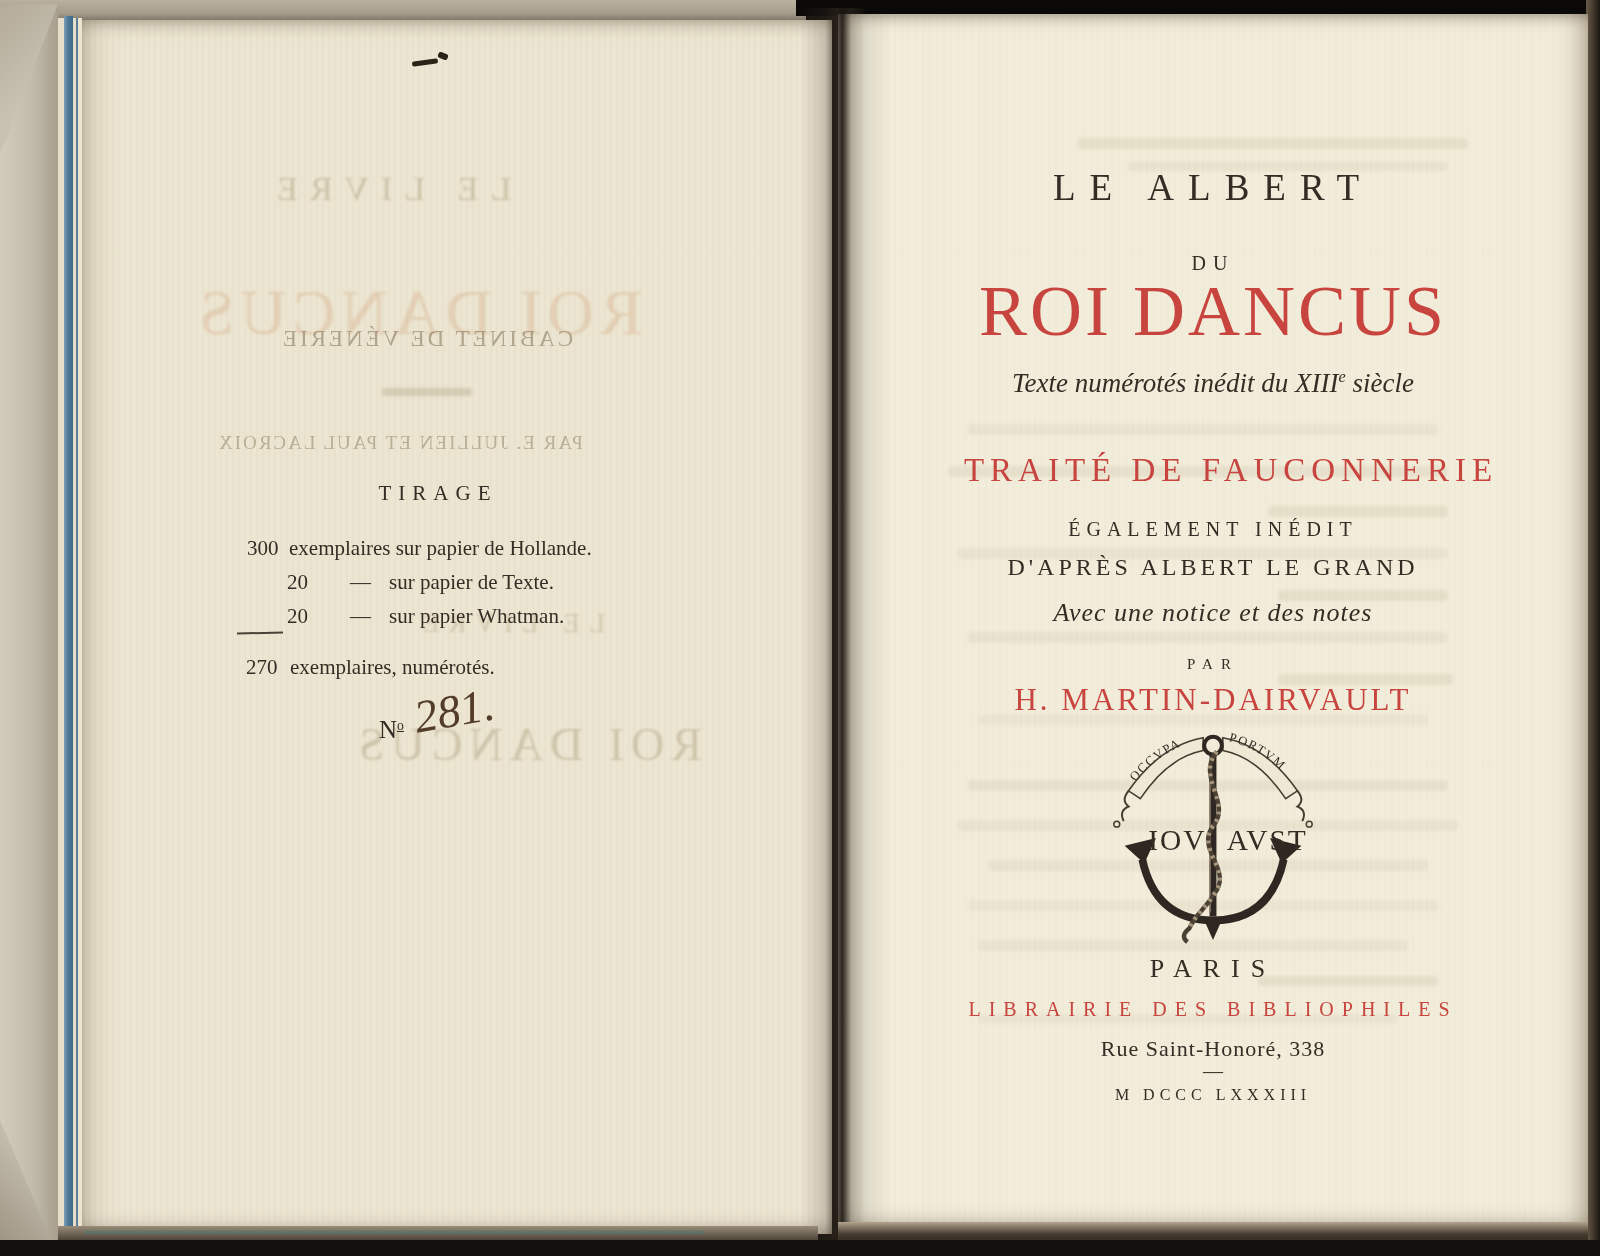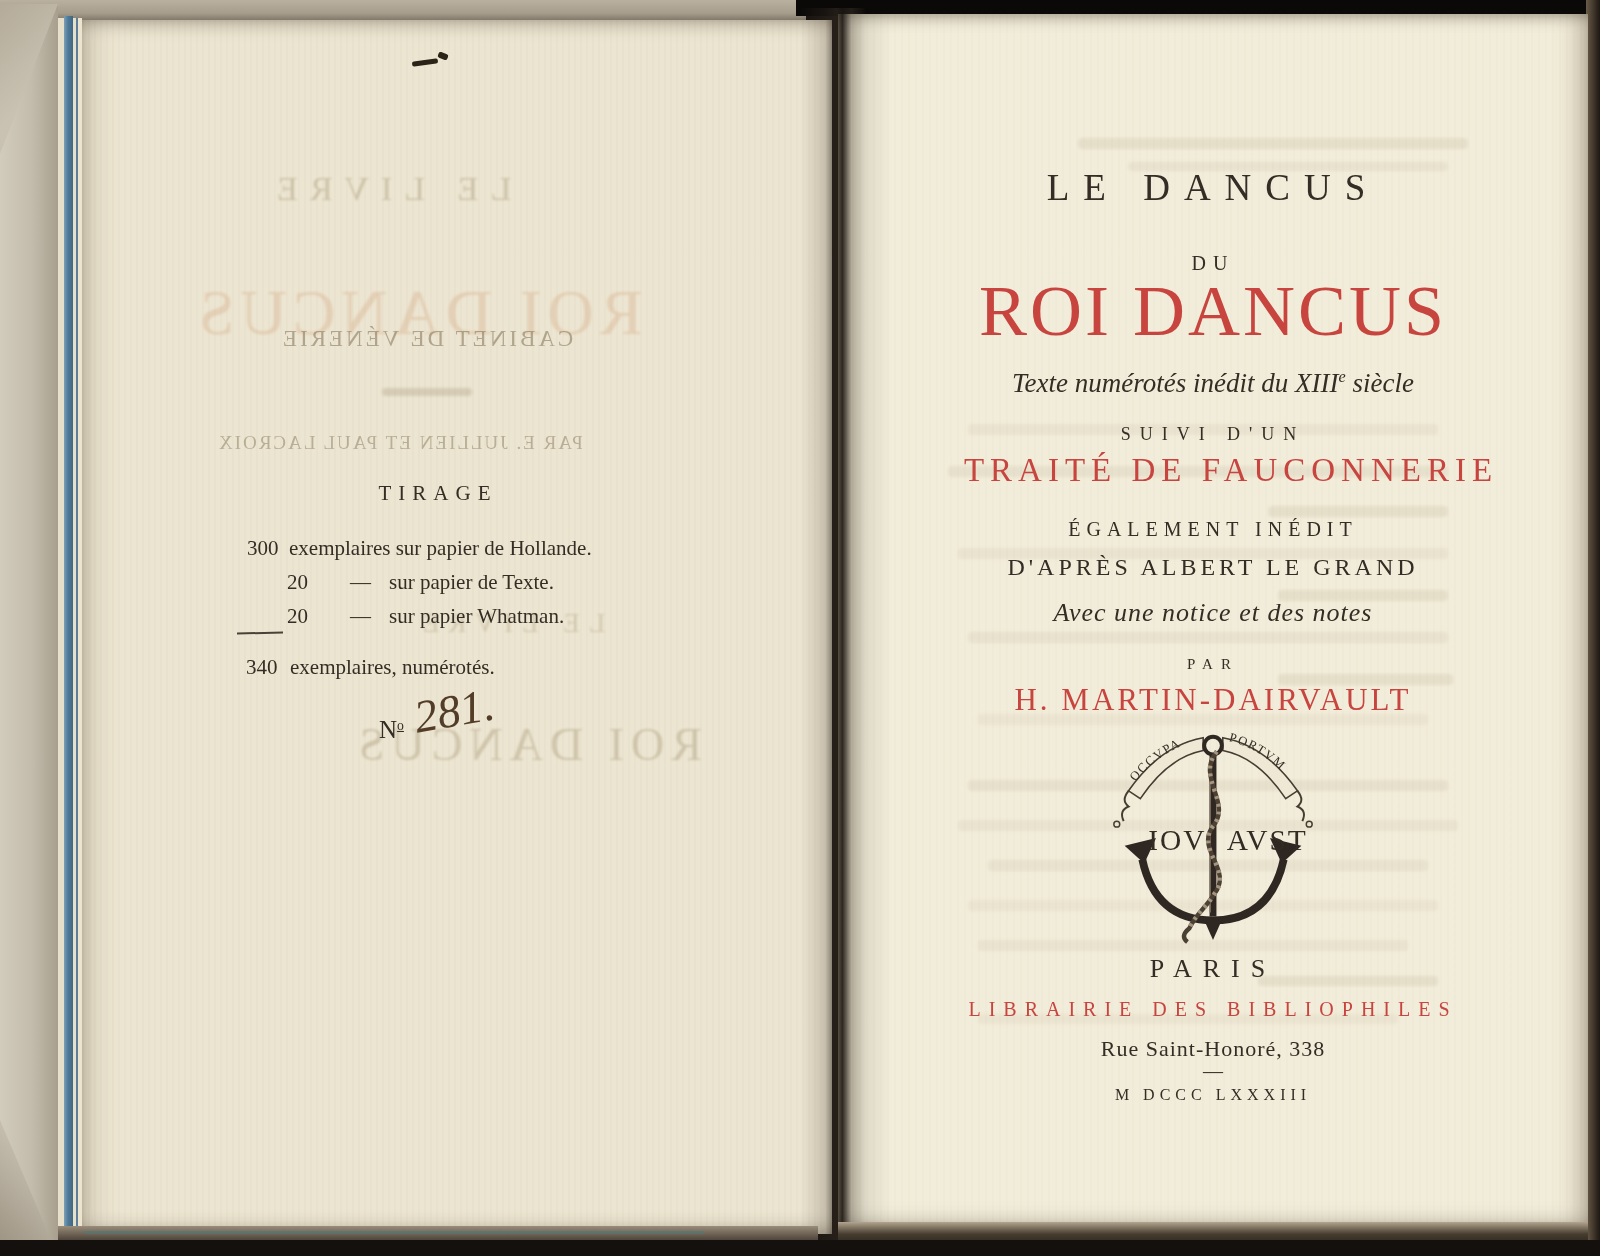--- a/index.html
+++ b/index.html
@@ -111,21 +111,21 @@
     </div>
     <div class="abs ser ink" style="top:584px;font-size:21px;">
       <span class="abs" style="left:205px;">20</span>
       <span class="abs" style="left:268px;">—</span>
       <span class="abs" style="left:307px;white-space:nowrap;">sur papier Whatman.</span>
     </div>
 
     <div class="abs rule" style="left:155px;top:612px;width:46px;"></div>
 
     <div class="abs ser ink" style="top:635px;font-size:21px;">
-      <span class="abs" style="left:164px;white-space:nowrap;">340</span>
+      <span class="abs" style="left:164px;white-space:nowrap;">270</span>
       <span class="abs" style="left:208px;white-space:nowrap;">exemplaires, numérotés.</span>
     </div>
 
     <div class="abs ser ink" style="top:676px;left:297px;font-size:25px;white-space:nowrap;">
       <span>N</span><sup class="o">o</sup>
       <span class="hand ser" style="font-size:46px;position:relative;top:-12px;left:4px;">281.</span>
     </div>
   </div>
 
   <div class="abs page-right">
@@ -141,30 +141,29 @@
     <div class="st-line" style="left:440px;top:660px;width:175px;height:11px;"></div>
     <div class="st-line" style="left:140px;top:700px;width:450px;height:11px;background:rgba(138,120,88,.07);"></div>
     <div class="st-line" style="left:130px;top:766px;width:480px;height:11px;background:rgba(138,120,88,.10);"></div>
     <div class="st-line" style="left:120px;top:806px;width:500px;height:11px;background:rgba(138,120,88,.08);"></div>
     <div class="st-line" style="left:150px;top:846px;width:440px;height:11px;background:rgba(138,120,88,.09);"></div>
     <div class="st-line" style="left:130px;top:886px;width:470px;height:11px;background:rgba(138,120,88,.07);"></div>
     <div class="st-line" style="left:140px;top:926px;width:430px;height:11px;background:rgba(138,120,88,.08);"></div>
     <div class="st-line" style="left:420px;top:962px;width:180px;height:10px;"></div>
     <div class="st-line" style="left:140px;top:1000px;width:420px;height:10px;background:rgba(138,120,88,.07);"></div>
 
-    <div class="abs ctr ser ink" style="top:152px;font-size:37px;letter-spacing:14px;">LE DANCUS</div>
+    <div class="abs ctr ser ink" style="top:152px;font-size:37px;letter-spacing:14px;">LE ALBERT</div>
     <div class="abs ctr ser ink" style="top:238px;font-size:20px;letter-spacing:7px;">DU</div>
     <div class="abs ctr ser red" style="top:256px;font-size:72px;letter-spacing:3px;">ROI DANCUS</div>
 
     <div class="abs ctr ser ink it" style="top:354px;font-size:27px;">
       <span>Texte numérotés inédit du XIII</span><sup style="font-size:.6em;">e</sup>
       <span>siècle</span>
     </div>
 
-    <div class="abs ctr ser ink" style="top:410px;font-size:18px;letter-spacing:9px;">SUIVI D'UN</div>
     <div class="abs ctr ser red" style="top:438px;font-size:33px;letter-spacing:6px;padding-left:36px;">TRAITÉ DE FAUCONNERIE</div>
     <div class="abs ctr ser ink" style="top:504px;font-size:20px;letter-spacing:6px;">ÉGALEMENT INÉDIT</div>
     <div class="abs ctr ser ink" style="top:540px;font-size:24px;letter-spacing:4px;">D'APRÈS ALBERT LE GRAND</div>
     <div class="abs ctr ser ink it" style="top:584px;font-size:26px;letter-spacing:1px;">Avec une notice et des notes</div>
     <div class="abs ctr ser ink" style="top:642px;font-size:15px;letter-spacing:8px;">PAR</div>
     <div class="abs ctr ser red" style="top:668px;font-size:31px;letter-spacing:3px;">H. MARTIN-DAIRVAULT</div>
 
     <div class="abs" style="top:706px;left:50%;transform:translateX(-50%);width:216px;height:226px;">
       <svg width="216" height="226" viewBox="0 0 220 230">
         <defs>

